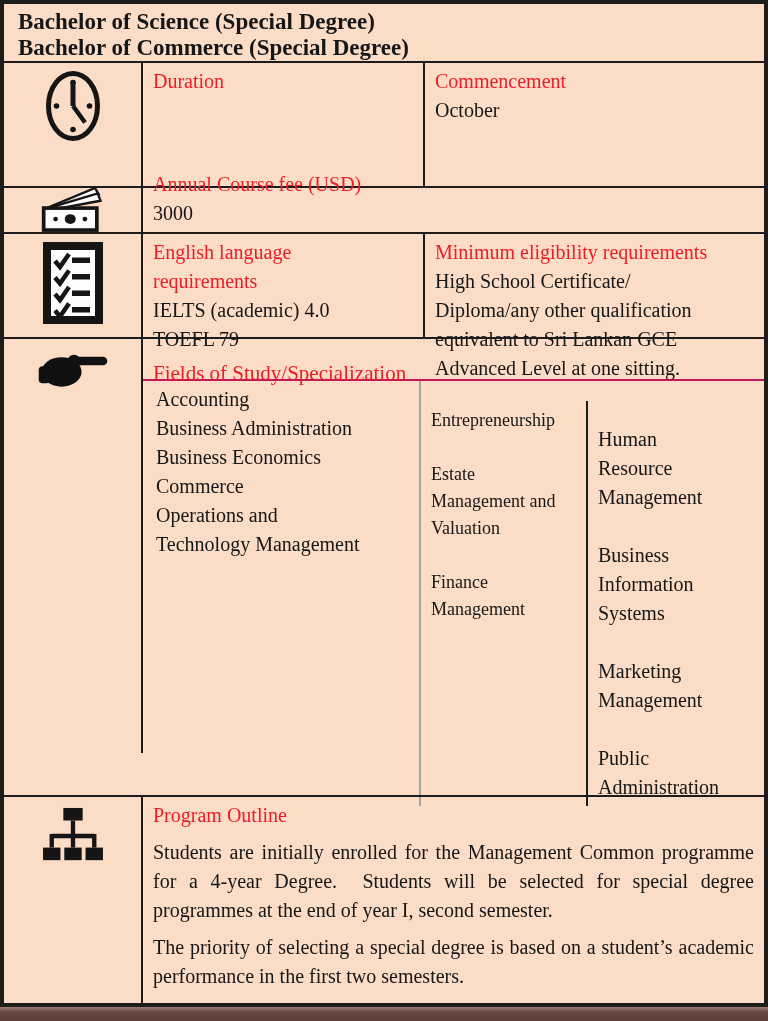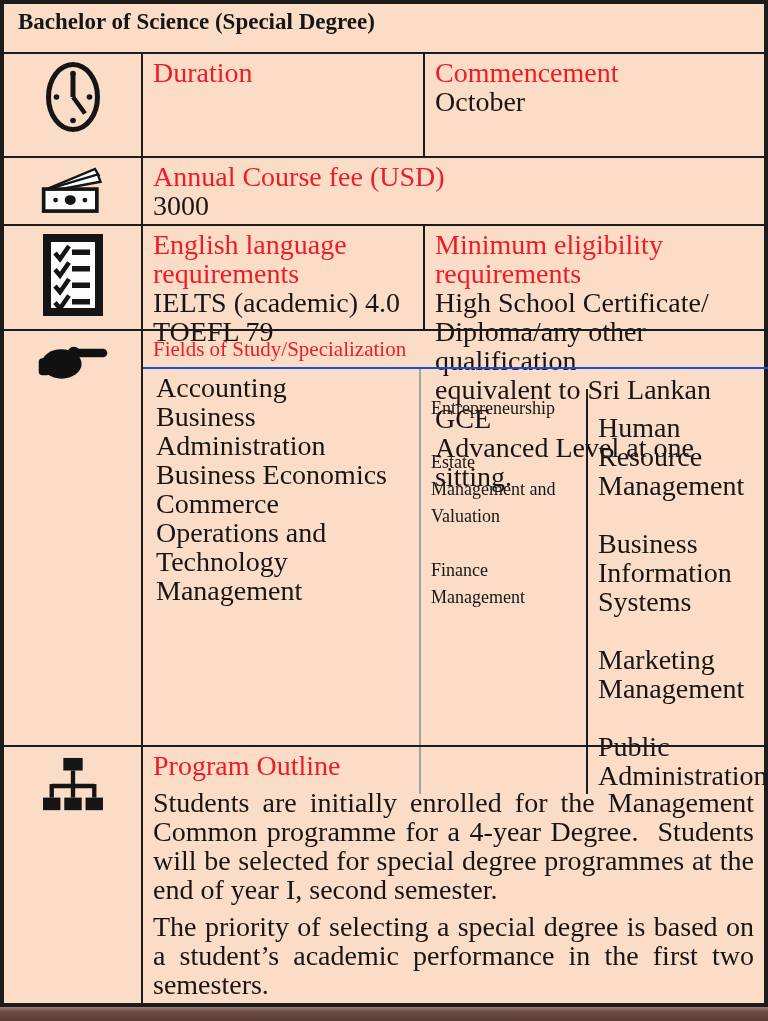--- a/index.html
+++ b/index.html
@@ -21,44 +21,44 @@
   .header {
     height:57px; box-sizing:border-box;
     padding:5px 0 0 14px;
     font-weight:bold; font-size:23px; line-height:26px;
   }
   .row {
     border-top:2px solid #1c1c1c;
     display:flex; box-sizing:border-box;
   }
   .r1 { height:125px; }
-  .r2 { height:73px; }
+  .r2 { height:46px;align-items:flex-end; }
   .r3 { height:105px; }
   .r4 { height:416px; }
-  .r5 { flex:1; }
+  .r5 { flex:1;margin-top:42px; }
   .icon-cell {
     width:139px; flex:0 0 139px;
     border-right:2px solid #1c1c1c;
     box-sizing:border-box;
     display:flex; justify-content:center; align-items:flex-start;
   }
   .cell {
     box-sizing:border-box;
     padding:4px 10px 4px 10px;
-    font-size:28px; line-height:29px;
+    font-size:20px; line-height:29px;
   }
   .mid { width:282px; flex:0 0 282px; border-right:2px solid #1c1c1c; }
   .right { flex:1; }
   .red-h { color:#ee1c25; }
   .lines { white-space:pre-wrap; }
   .fields-body { flex:1; display:flex; flex-direction:column; }
   .fields-heading {
     height:38px; box-sizing:border-box;
-    border-bottom:2px solid #1d4ed8;
-    padding:4px 10px; font-size:21px; line-height:29px;
+    border-bottom:2px solid #be185d;
+    padding:20px 10px; font-size:21px; line-height:29px;
   }
   .fields-cols { flex:1; display:flex; }
   .fcol1 { width:278px; flex:0 0 278px; border-right:2px solid #a3a3a3;padding-left:13px; }
   .fcol2 { width:167px; flex:0 0 167px; border-right:2px solid #1c1c1c;
            font-size:18px; line-height:27px; padding-top:6px;margin-top:20px; }
   .fcol3 { flex:1;margin-top:40px; }
   .outline-cell { flex:1; }
   .outline-cell p {
     margin:8px 0 0 0;
     text-align:justify;
@@ -77,20 +77,21 @@
   svg { display:block; }
 </style>
 </head>
 <body>
 
 <div class="page">
   <div class="frame">
 
     <div class="header">
       <div>Bachelor of Science (Special Degree)</div>
+      <div>Bachelor of Commerce (Special Degree)</div>
     </div>
 
     <div class="row r1">
       <div class="icon-cell pad-clock">
         <svg width="56" height="72" viewBox="0 0 56 72">
           <ellipse cx="28" cy="36" rx="24.5" ry="32.5" fill="none" stroke="#151515" stroke-width="5"></ellipse>
           <circle cx="28" cy="12.5" r="2.8" fill="#151515"></circle>
           <circle cx="44.5" cy="36" r="2.8" fill="#151515"></circle>
           <circle cx="28" cy="59.5" r="2.8" fill="#151515"></circle>
           <circle cx="11.5" cy="36" r="2.8" fill="#151515"></circle>

